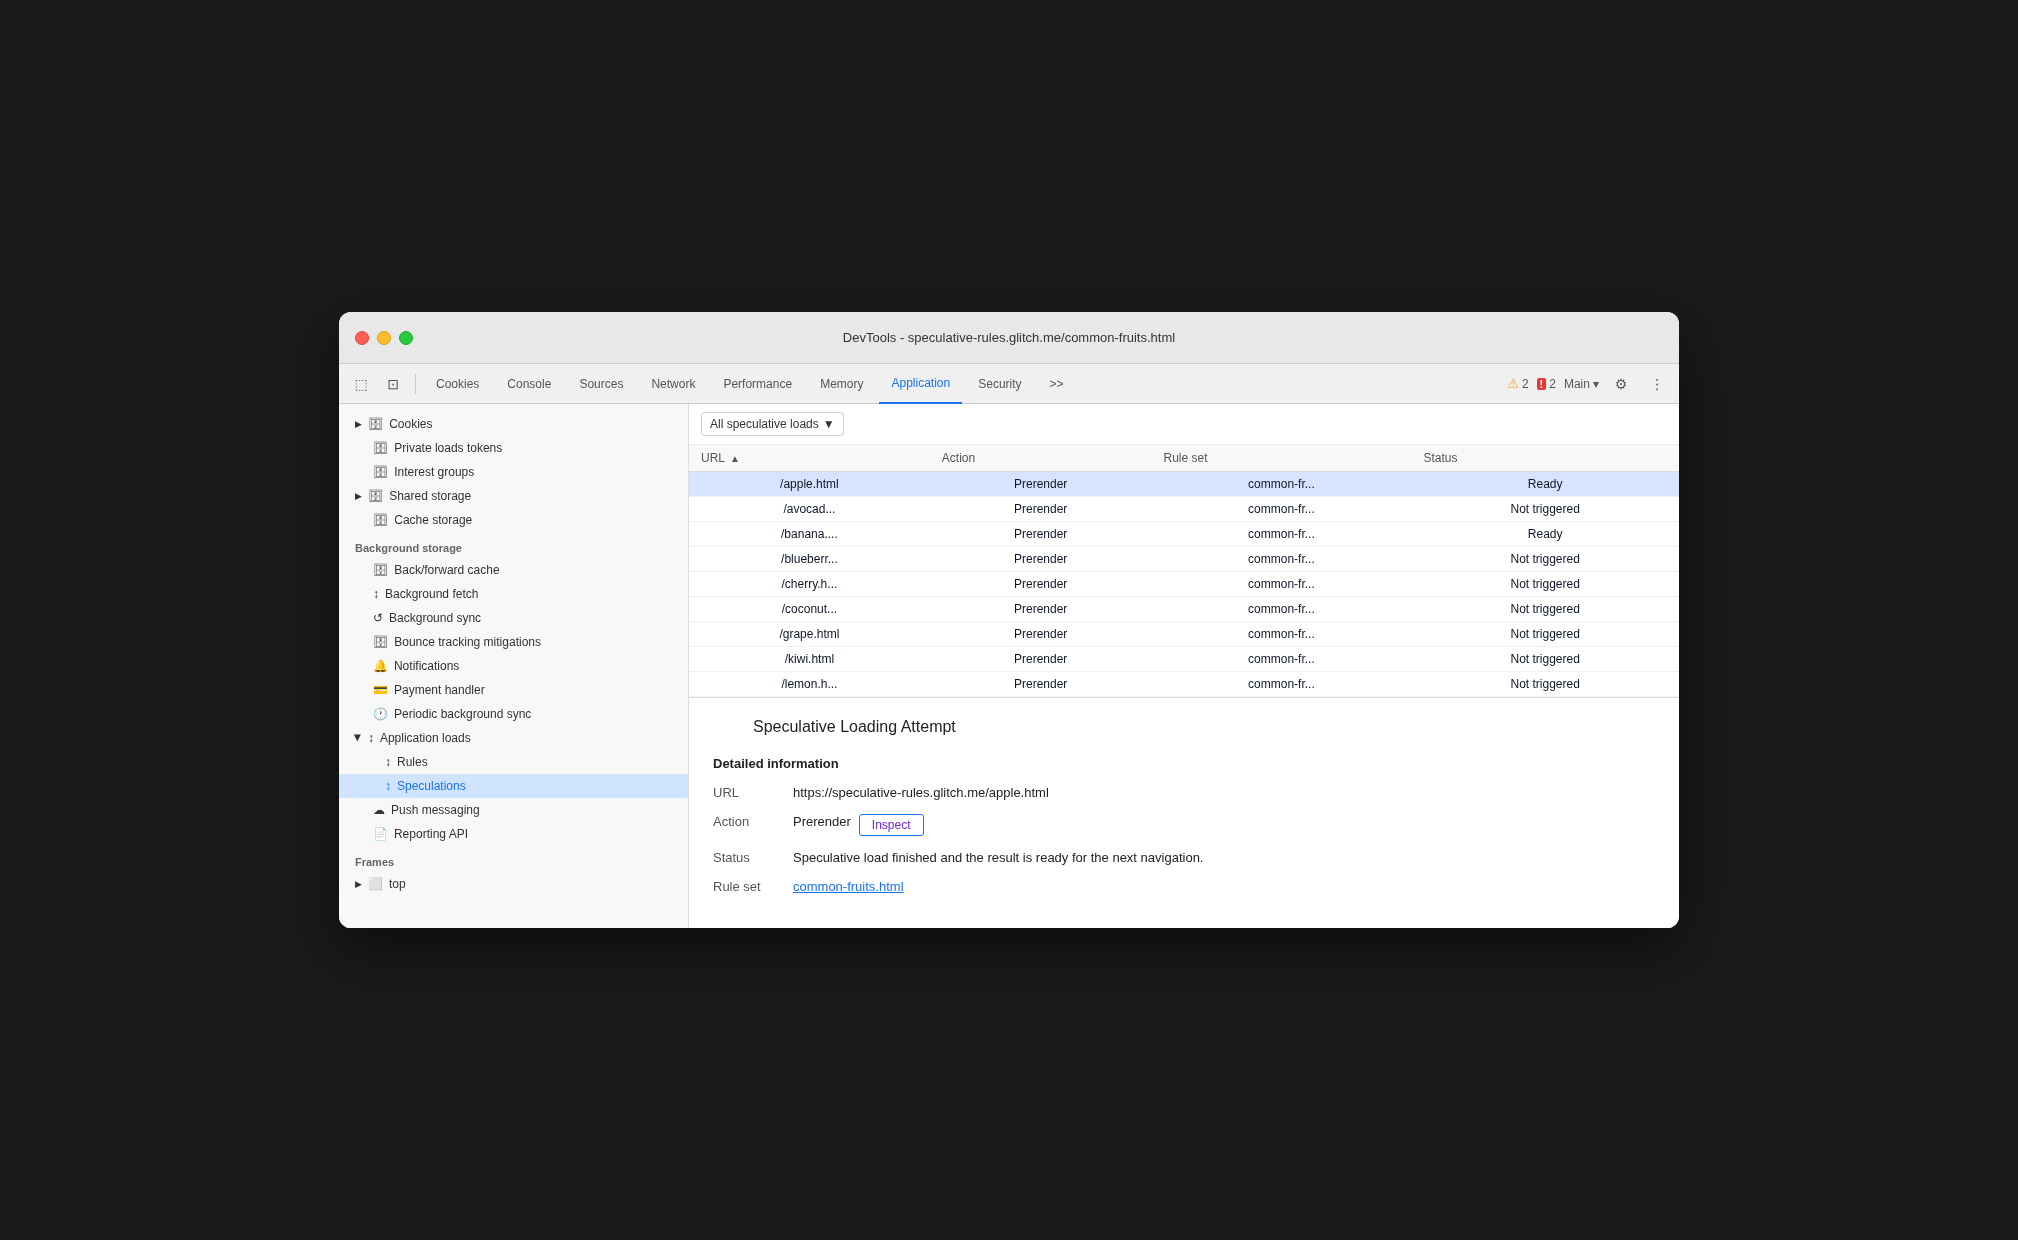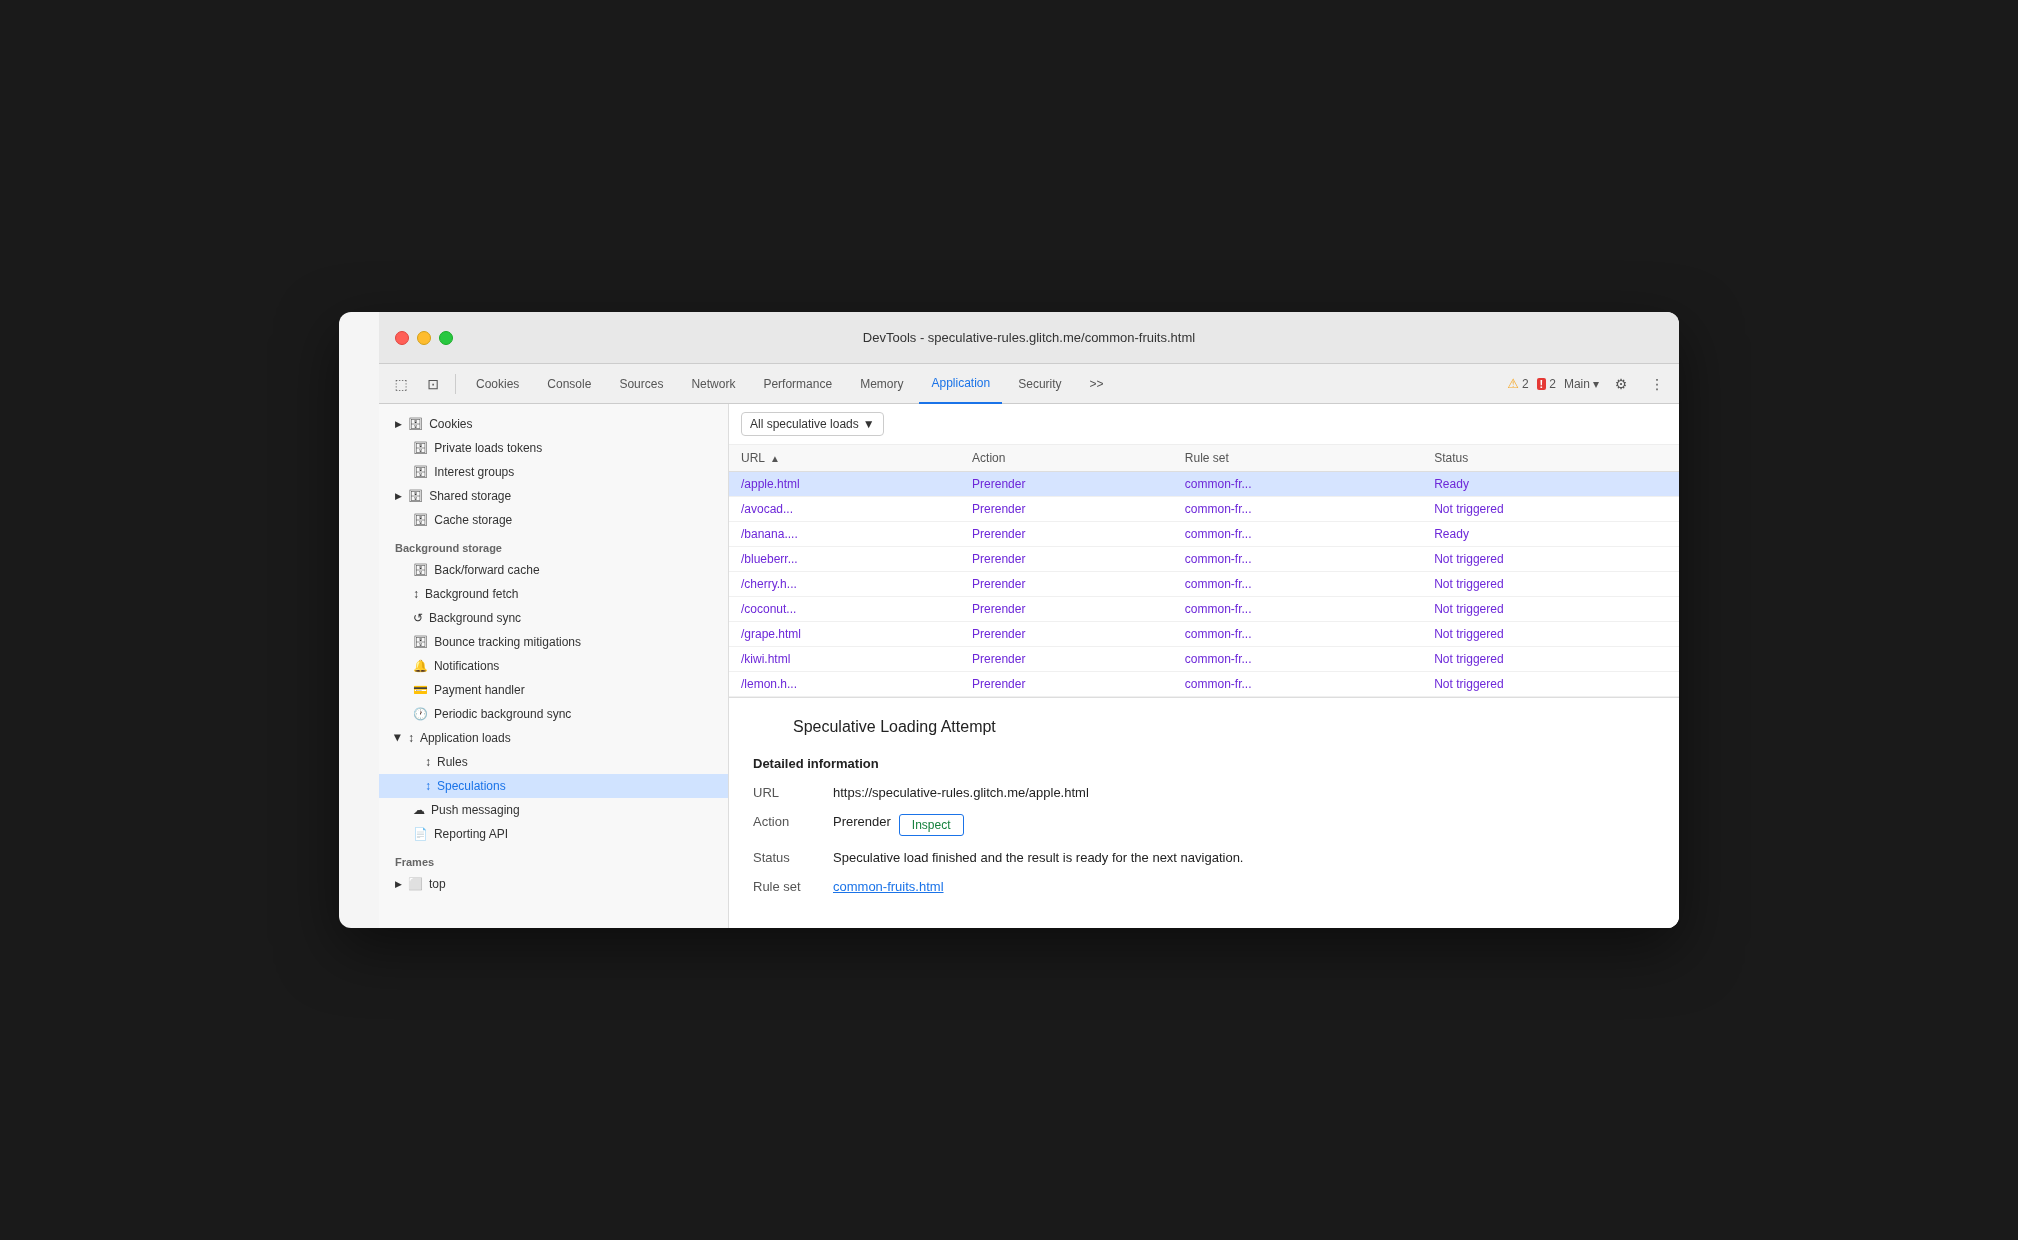--- a/index.html
+++ b/index.html
@@ -10,21 +10,20 @@
       align-items: center;
       min-height: 100vh;
       font-family: -apple-system, BlinkMacSystemFont, 'Helvetica Neue', Arial, sans-serif;
     }
     .window {
       width: 1340px;
       background: #f5f5f5;
       border-radius: 12px;
       overflow: hidden;
       box-shadow: 0 20px 60px rgba(0,0,0,0.5);
-      padding-left: 40px;
     }
     .title-bar {
       background: #e8e8e8;
       height: 52px;
       display: flex;
       align-items: center;
       justify-content: center;
       position: relative;
       border-bottom: 1px solid #ccc;
     }
@@ -164,22 +163,23 @@
       border-bottom: 1px solid #ddd;
       font-weight: 500;
       color: #555;
       background: #f8f8f8;
       white-space: nowrap;
     }
     th .sort-arrow { font-size: 10px; margin-left: 2px; }
     td {
       padding: 5px 12px;
       border-bottom: 1px solid #f0f0f0;
-      color: #6d28d9;
+      color: #0f172a;
       white-space: nowrap;
+      text-align: center;
     }
     tr.selected td { background: #d6e4ff; }
     .detail-panel {
       border-top: 1px solid #ddd;
       padding: 20px 24px;
     }
     .detail-title {
       font-size: 16px;
       font-weight: 400;
       color: #222;
@@ -205,21 +205,21 @@
     }
     .detail-value {
       color: #222;
     }
     .inspect-button {
       display: inline-flex;
       align-items: center;
       padding: 3px 12px;
       border: 1px solid #1a73e8;
       border-radius: 3px;
-      color: #15803d;
+      color: #6d28d9;
       font-size: 12px;
       cursor: pointer;
       margin-left: 8px;
       background: #fff;
     }
     .link-text {
       color: #1a73e8;
       text-decoration: underline;
       cursor: pointer;
     }

